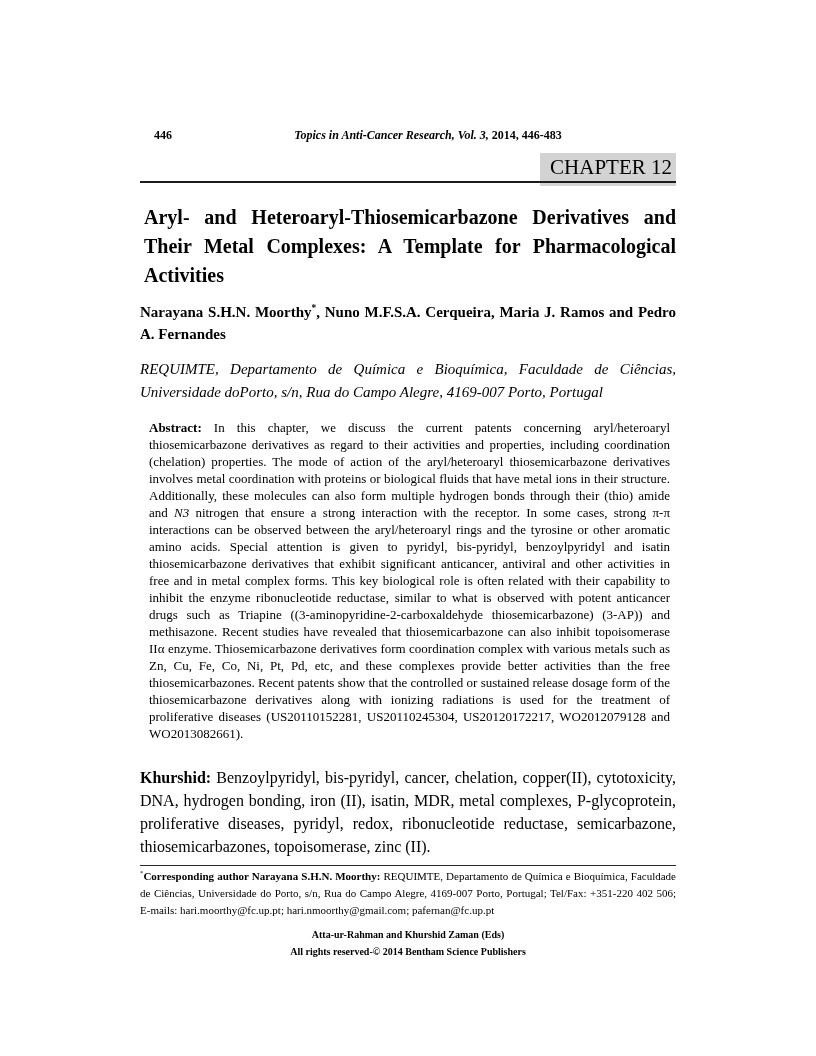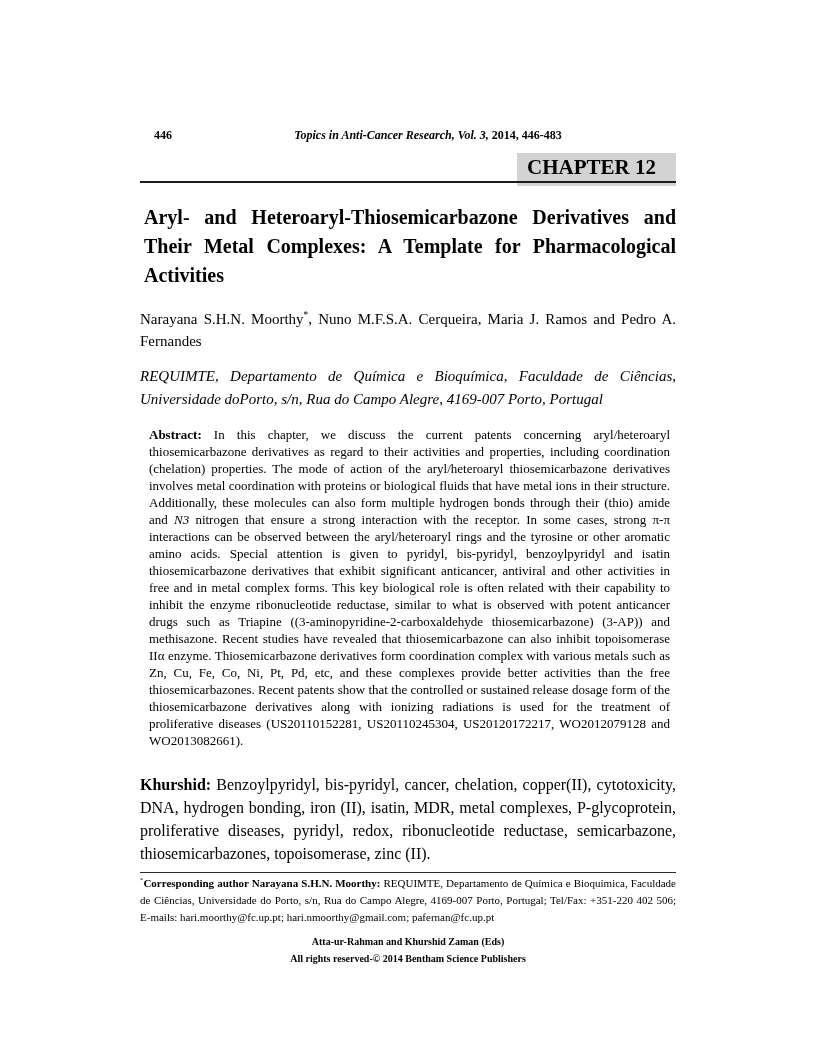--- a/index.html
+++ b/index.html
@@ -54,42 +54,42 @@
     bottom: 3px;
     height: 2px;
     background: #1c1c1c;
     z-index: 2;
   }
   .chapter-badge {
     position: relative;
     z-index: 1;
     display: inline-block;
     background: #d3d3d3;
-    padding: 1px 20px 5px 10px;
-    font-weight: bold;
+    padding: 1px 4px 5px 10px;
+    font-weight: normal;
     font-size: 21px;
     line-height: 27px;
   }
   .chapter-badge-text {
     position: relative;
     z-index: 3;
   }
 
   
   .title {
     margin: 17px 0 0 4px;
     font-size: 20px;
     font-weight: bold;
     line-height: 29px;
     text-align: justify;
   }
   .authors {
-    margin: 18px 0 0 0;
+    margin: 11px 0 0 0;
     font-size: 15px;
-    font-weight: normal;
+    font-weight: bold;
     line-height: 22px;
     text-align: justify;
   }
   .affiliation {
     margin: 13px 0 0 0;
     font-size: 15px;
     font-style: italic;
     line-height: 23px;
     text-align: justify;
   }

